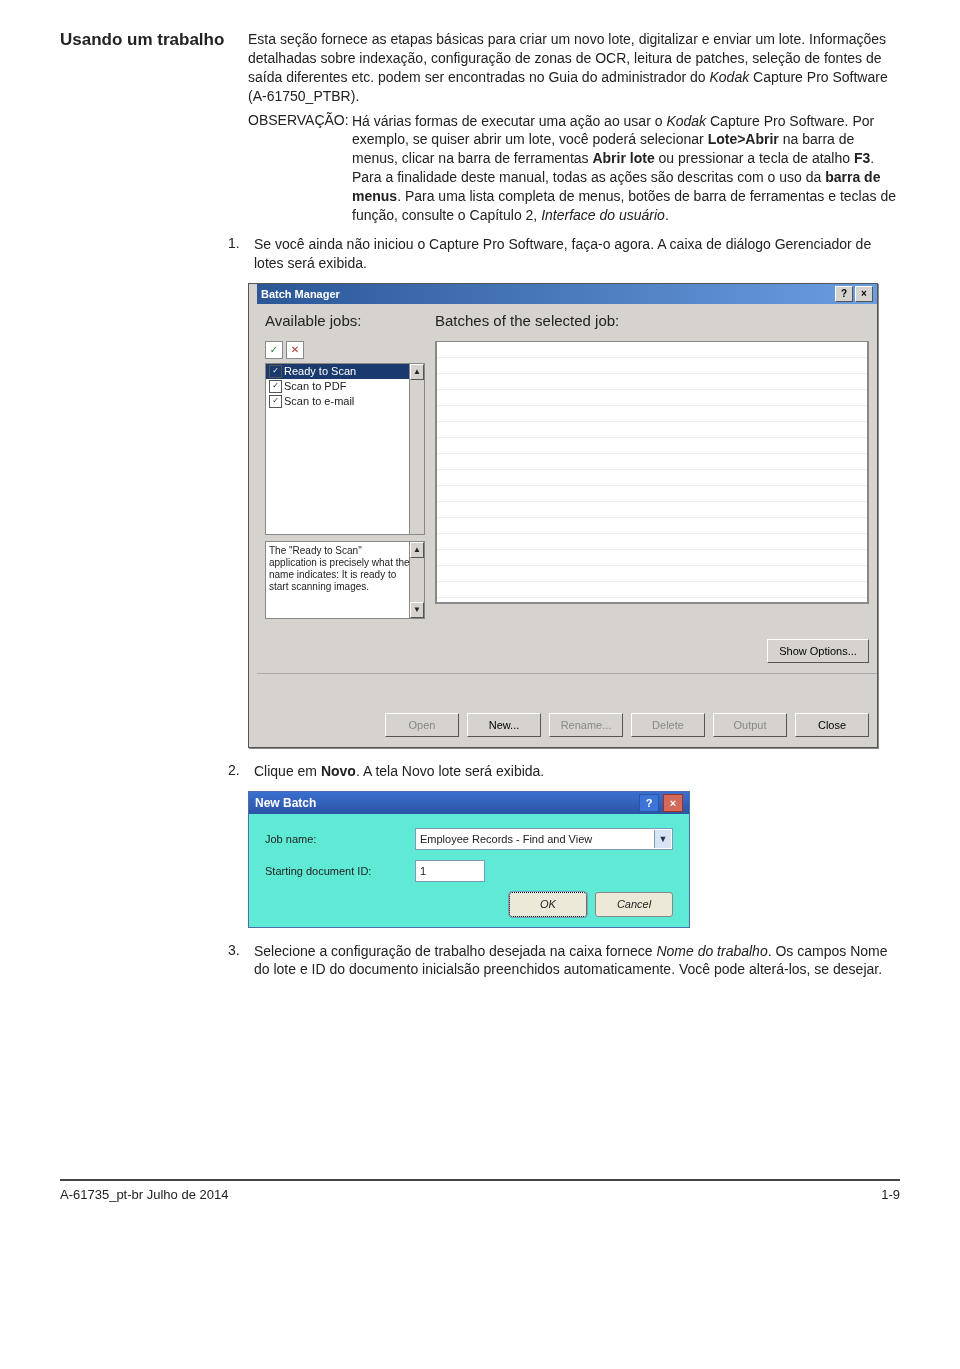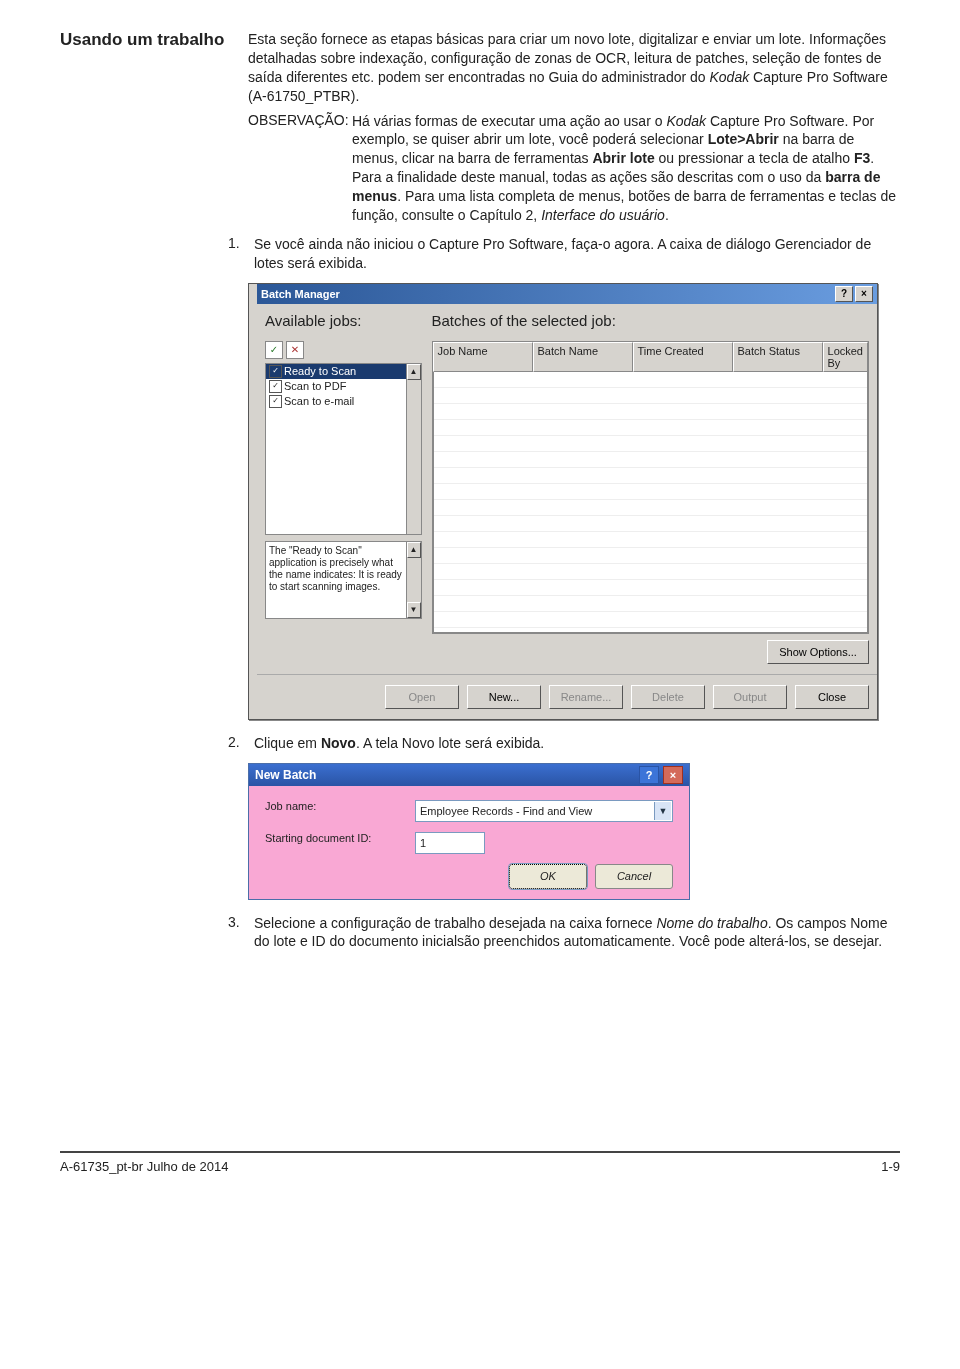--- a/index.html
+++ b/index.html
@@ -147,47 +147,48 @@
     display:flex; gap:8px; justify-content:flex-end;
   }
   .winbutton{
     min-width:72px; height:22px;
     background:#d6d3ce;
     border:1px solid #fff;
     border-right-color:#555; border-bottom-color:#555;
     font-size:11px; font-family:Tahoma,Arial,sans-serif;
     display:inline-flex;align-items:center;justify-content:center;
     color:#000;
+    margin-top:29px;
   }
   .winbutton.disabled{ color:#888;}
   .showopt{min-width:100px;}
 
   
   .nb-dialog{
     margin: 6px 0 14px 0;
     width: 440px;
-    background:#f9a8d4;
+    background:#5eead4;
     border:1px solid #4b6ea9;
     font-family: Tahoma, Arial, sans-serif;
     font-size:11px;
   }
   .nb-title{
     height:22px;
     background: linear-gradient(to bottom,#3b6fd0,#2a54a5);
     color:#fff; display:flex; align-items:center; padding:0 6px;
     font-weight:bold; font-size:12px;
   }
   .nb-title .spacer{flex:1;}
   .nb-title .winbtn{
     width:18px;height:16px;background:#d46a5a;border:1px solid #a03020;
     color:#fff;display:flex;align-items:center;justify-content:center;font-size:11px;margin-left:4px;
   }
   .nb-title .winbtn.help{background:#3c74d8;border-color:#2a54a5;}
   .nb-body{padding:14px 16px 10px 16px;}
-  .nb-row{display:flex;align-items:flex-start;margin-bottom:10px;}
+  .nb-row{display:flex;align-items:center;margin-bottom:10px;}
   .nb-row .lbl{width:150px;}
   .nb-input{
     flex:1; height:20px; border:1px solid #7a9ac0; background:#fff;
     padding:0 4px; font-size:11px; display:flex; align-items:center;
   }
   .nb-input.small{flex:0 0 60px;}
   .nb-combo{position:relative;}
   .nb-combo .dd{
     position:absolute;right:1px;top:1px;bottom:1px;width:16px;
     background:#d8e4f6;border-left:1px solid #7a9ac0;
@@ -269,27 +270,20 @@
               <span>The "Ready to Scan" application is precisely what the name indicates: It is ready to start scanning images.</span>
               <div class="scroll-col">
                 <div class="sb-btn">▲</div>
                 <div class="sb-btn" style="position:absolute;bottom:0;left:0;right:0;">▼</div>
               </div>
             </div>
           </div>
           <div class="bm-right">
             <span class="bm-label">Batches of the selected job:</span>
             <div class="grid-wrap">
-              <div class="grid-head">
-                <div class="gh gh1">Job Name</div>
-                <div class="gh gh2">Batch Name</div>
-                <div class="gh gh3">Time Created</div>
-                <div class="gh gh4">Batch Status</div>
-                <div class="gh gh5">Locked By</div>
-              </div>
               <div class="grid-body"></div>
             </div>
             <div class="show-opt-row">
               <span class="winbutton showopt">Show Options...</span>
             </div>
           </div>
         </div>
         <div class="bottom-btns">
           <span class="winbutton disabled">Open</span>
           <span class="winbutton">New...</span>

